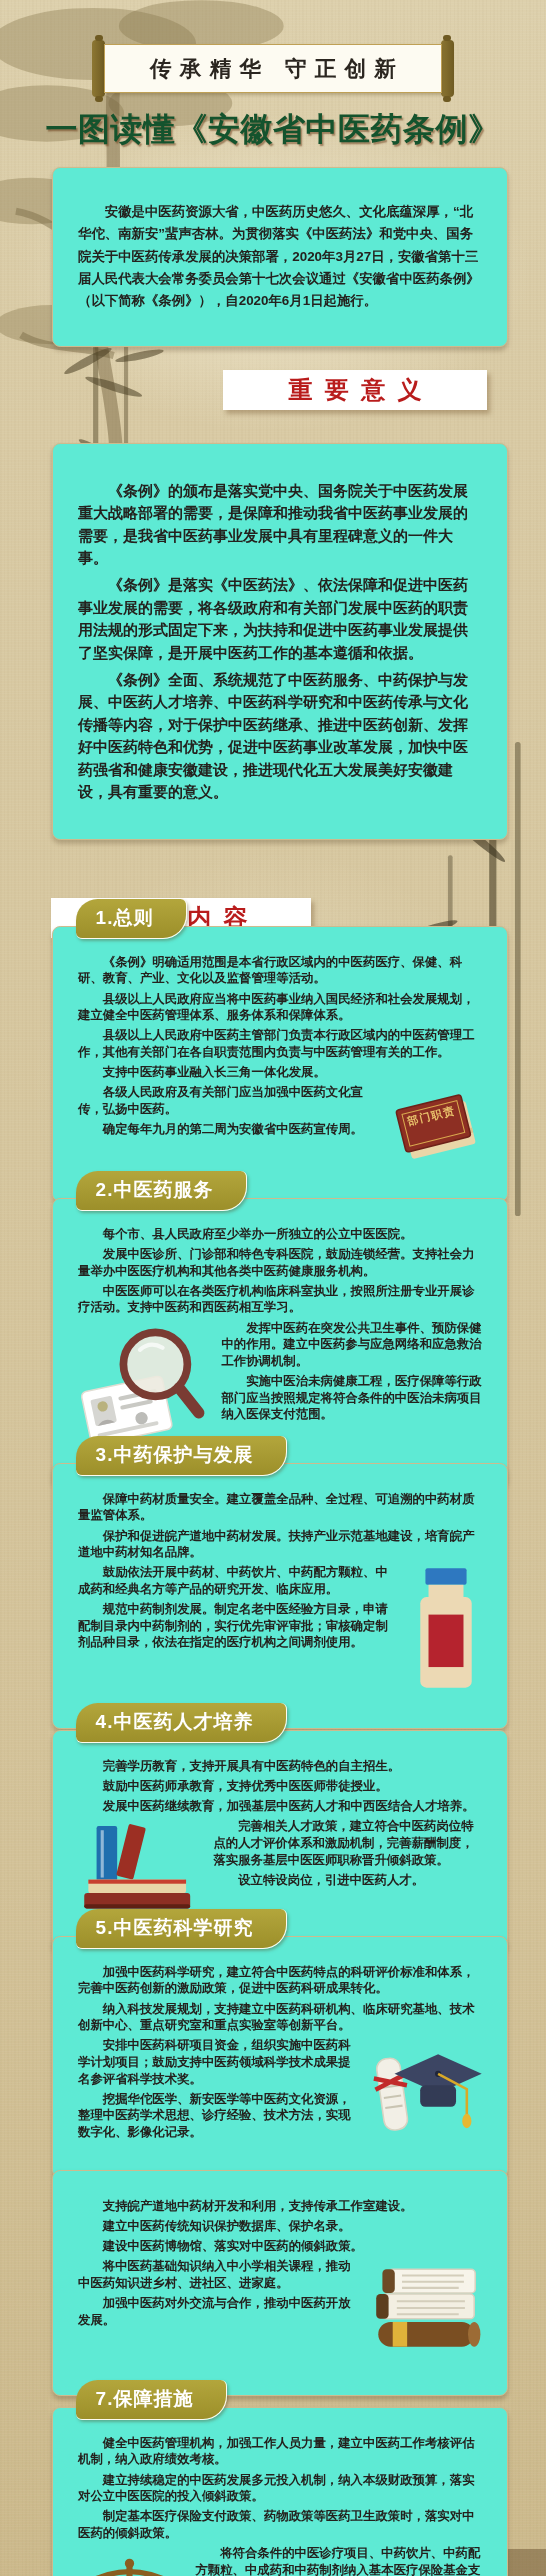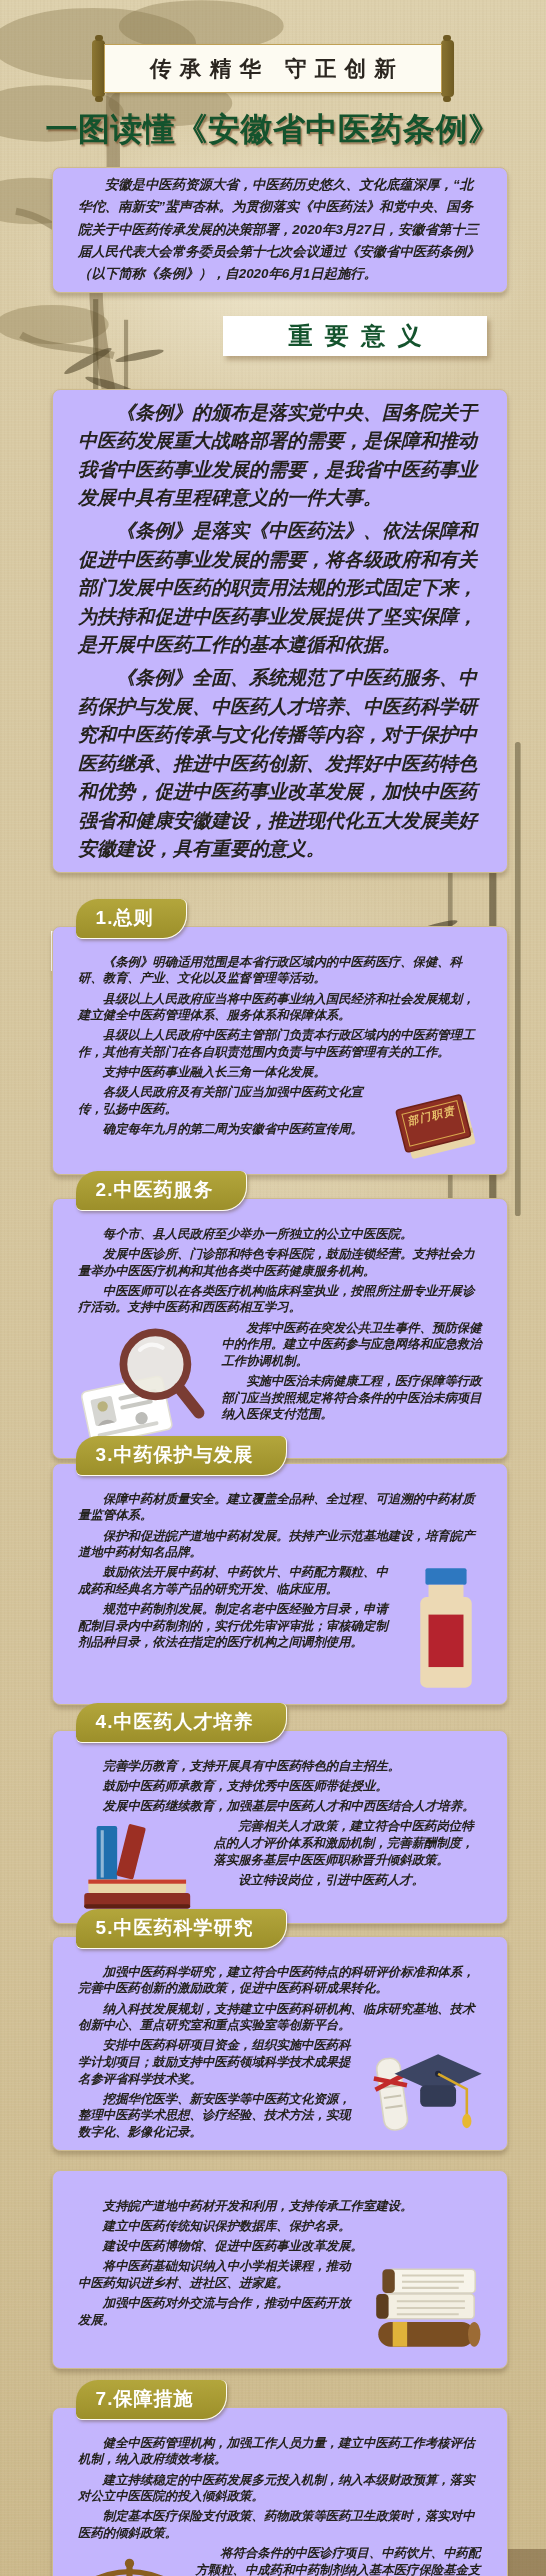--- a/index.html
+++ b/index.html
@@ -27,35 +27,35 @@
   .scroll-panel{position:absolute;left:12.4px;right:12.4px;top:8.2px;bottom:8.2px;background:#fdfbf2;
     border:1px solid #bfa055;box-shadow:0 1.5px 3.1px rgba(90,70,30,.3);display:flex;align-items:center;justify-content:center;}
   .scroll-text{font-family:"DejaVu Serif","Liberation Serif",serif;font-size:21.6px;font-weight:700;color:#2b2620;letter-spacing:8.2px;padding-left:8.2px;}
 
   
   .main-title{margin:7.2px 0 0;text-align:center;font-family:"DejaVu Serif","Liberation Serif",serif;
     font-size:32px;font-weight:900;color:#14532d;letter-spacing:0.5px;
     text-shadow:1.5px 2.1px 1.5px rgba(105,60,25,.55);}
 
   
-  .card{width:456px;margin-left:52px;box-sizing:border-box;background:#c4b5fd;
+  .card{width:456px;margin-left:52px;box-sizing:border-box;background:#5eead4;
     border:1px solid #cdbb8e;border-radius:8.2px;box-shadow:0 3.1px 4.6px rgba(90,70,40,.28);
-    padding:4px 25px;position:relative;font-style:italic;}
+    padding:31px 25px;position:relative;}
   .card::after{content:"";display:block;clear:both;}
   .card p{margin:2.6px 0;color:#24221e;font-weight:700;text-indent:2em;}
   .intro-card{margin-top:14.4px;}
   .intro-card p{font-size:13.4px;line-height:1.66;}
   .meaning-card{margin-top:33px;}
-  .meaning-card p{font-size:19px;line-height:1.5;margin:4.6px 0;}
+  .meaning-card p{font-size:15px;line-height:1.5;margin:4.6px 0;}
 
   
   .white-header{height:40px;background:#ffffff;box-shadow:2.6px 3.6px 4.6px rgba(115,85,45,.38);
     display:flex;align-items:center;justify-content:center;}
   .white-header span{font-family:"DejaVu Serif","Liberation Serif",serif;font-size:24px;font-weight:900;
-    color:#14532d;letter-spacing:12.4px;padding-left:12.4px;}
+    color:#b91c1c;letter-spacing:12.4px;padding-left:12.4px;}
   .wh-importance{width:264px;margin:23px 0 0 223px;}
   .wh-main{width:260px;margin:58px 0 0 51px;}
 
   
   .free-para{width:332px;margin:24px 0 0 66px;font-size:12.4px;line-height:1.62;font-weight:700;
     color:#24221e;text-indent:2em;}
 
   
   .chapter{position:absolute;left:52px;width:456px;}
   .chapter-tab{position:relative;z-index:3;display:inline-block;margin-left:24px;margin-bottom:-14.4px;
@@ -266,21 +266,21 @@
     <circle cx="140" cy="66" r="6" fill="#20263a"></circle>
     <path d="M140,66 L196,96 L196,148" stroke="#d8a928" stroke-width="5" fill="none"></path>
     <ellipse cx="196" cy="158" rx="9" ry="14" fill="#e7b832"></ellipse>
   </svg></span>
           <p>安排中医药科研项目资金，组织实施中医药科学计划项目；鼓励支持中医药领域科学技术成果提名参评省科学技术奖。</p>
           <p>挖掘华佗医学、新安医学等中医药文化资源，整理中医药学术思想、诊疗经验、技术方法，实现数字化、影像化记录。</p>
         </section></div>
       <div class="chapter" style="top: 2170px;"><section class="card" style="min-height: 157px;">
           <p>支持皖产道地中药材开发和利用，支持传承工作室建设。</p>
           <p>建立中医药传统知识保护数据库、保护名录。</p>
-          <p>建设中医药博物馆、促进中医药事业改革发展。</p>
+          <p>建设中医药博物馆、落实对中医药的倾斜政策。</p>
           <span class="icon-wrap right"><svg width="111" height="98" viewBox="0 0 215 190">
     <g>
       <rect x="34" y="18" width="168" height="46" rx="8" fill="#f7f4ea" stroke="#d8d2c0" stroke-width="3"></rect>
       <rect x="22" y="18" width="24" height="46" rx="8" fill="#6d4a26"></rect>
       <path d="M60,30 h120 M60,42 h120 M60,54 h110" stroke="#d4cebb" stroke-width="4"></path>
       <rect x="22" y="66" width="178" height="48" rx="8" fill="#f3efe2" stroke="#d8d2c0" stroke-width="3"></rect>
       <rect x="10" y="66" width="24" height="48" rx="8" fill="#5d3e1e"></rect>
       <path d="M50,80 h132 M50,93 h132 M50,105 h120" stroke="#d4cebb" stroke-width="4"></path>
       <rect x="14" y="120" width="186" height="48" rx="24" fill="#7a4e22"></rect>
       <rect x="42" y="120" width="28" height="48" fill="#e0b23a"></rect>

